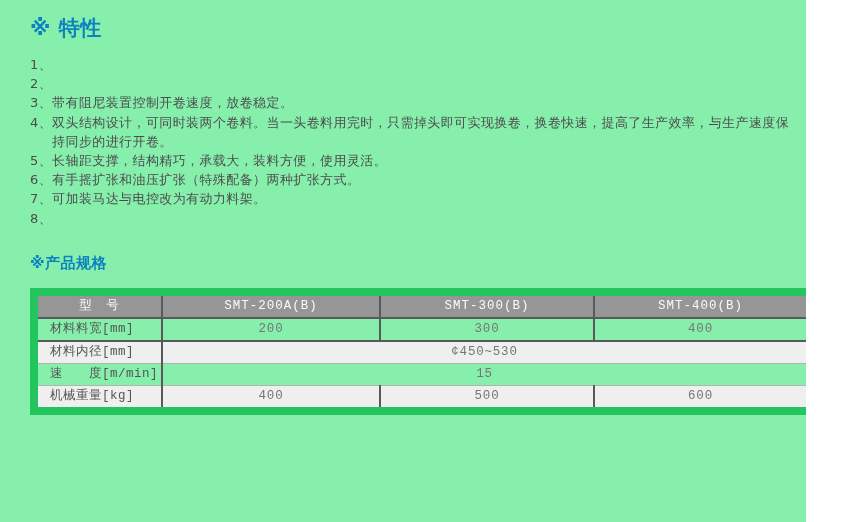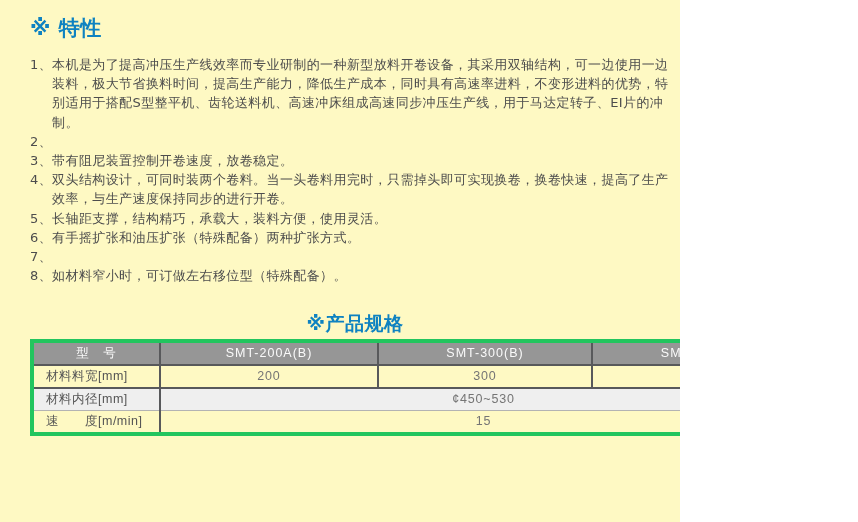--- a/index.html
+++ b/index.html
@@ -1,39 +1,39 @@
 <!DOCTYPE html>
 <html><head>
 <meta charset="utf-8">
 <style>
   html,body { margin:0; padding:0; background:#ffffff; }
   .page {
-    position:relative; width:680px; height:522px; background:#fef9c3;
+    position:relative; width:806px; height:522px; background:#86efac;
     overflow:hidden; font-family:"DejaVu Sans", sans-serif;
     -webkit-font-smoothing:antialiased;
   }
   .sec-title {
     margin:0; color:#0e82c1; font-weight:bold; letter-spacing:0.5px;
   }
   .features { padding:14px 0 0 30px; }
   .features .sec-title { font-size:21px; margin-bottom:13px; }
   .feat-list {
     list-style:none; margin:0; padding:0;
     color:#4d4d4d; font-size:13px; line-height:19.2px; letter-spacing:0.4px;
   }
   .feat-item { display:flex; align-items:flex-start; }
   .feat-item .num { flex:0 0 20px; }
   .feat-item .txt { width:740px; }
 
   .specs { padding:26px 0 0 30px; }
-  .specs .sec-title { font-size:19px; margin-bottom:2px;text-align:center; }
+  .specs .sec-title { font-size:15px; margin-bottom:15px; }
 
   table.spec-table {
     border-collapse:collapse; table-layout:fixed; width:776px;
-    border:4px solid #22c55e; font-family:Liberation Sans, sans-serif;
+    border:8px solid #22c55e; font-family:Liberation Mono, monospace;
   }
   .spec-table col.c1 { width:128px; }
   .spec-table col.c2 { width:218px; }
   .spec-table col.c3 { width:214px; }
   .spec-table col.c4 { width:216px; }
   .spec-table th, .spec-table td {
     height:21px; padding:0 4px; font-size:12.5px; line-height:21px;
     white-space:nowrap; overflow:hidden;
   }
   .spec-table th {
@@ -53,21 +53,20 @@
 </head>
 <body>
 
 <div class="page">
 
   <section class="features">
     <h2 class="sec-title">※ 特性</h2>
     <ol class="feat-list">
       <li class="feat-item">
         <span class="num">1、</span>
-        <span class="txt">本机是为了提高冲压生产线效率而专业研制的一种新型放料开卷设备，其采用双轴结构，可一边使用一边装料，极大节省换料时间，提高生产能力，降低生产成本，同时具有高速率进料，不变形进料的优势，特别适用于搭配S型整平机、齿轮送料机、高速冲床组成高速同步冲压生产线，用于马达定转子、EI片的冲制。</span>
       </li>
       <li class="feat-item">
         <span class="num">2、</span>
       </li>
       <li class="feat-item">
         <span class="num">3、</span>
         <span class="txt">带有阻尼装置控制开卷速度，放卷稳定。</span>
       </li>
       <li class="feat-item">
         <span class="num">4、</span>
@@ -76,24 +75,24 @@
       <li class="feat-item">
         <span class="num">5、</span>
         <span class="txt">长轴距支撑，结构精巧，承载大，装料方便，使用灵活。</span>
       </li>
       <li class="feat-item">
         <span class="num">6、</span>
         <span class="txt">有手摇扩张和油压扩张（特殊配备）两种扩张方式。</span>
       </li>
       <li class="feat-item">
         <span class="num">7、</span>
+        <span class="txt">可加装马达与电控改为有动力料架。</span>
       </li>
       <li class="feat-item">
         <span class="num">8、</span>
-        <span class="txt">如材料窄小时，可订做左右移位型（特殊配备）。</span>
       </li>
     </ol>
   </section>
 
   <section class="specs">
     <h2 class="sec-title">※产品规格</h2>
     <table class="spec-table">
       <colgroup>
           <col class="c1">
           <col class="c2">
@@ -116,17 +115,23 @@
           <td class="val">400</td>
         </tr>
         <tr class="gs">
           <td class="lbl">材料内径[mm]</td>
           <td class="val" colspan="3">¢450~530</td>
         </tr>
         <tr>
           <td class="lbl">速　　度[m/min]</td>
           <td class="val" colspan="3">15</td>
         </tr>
+        <tr>
+          <td class="lbl">机械重量[kg]</td>
+          <td class="val">400</td>
+          <td class="val">500</td>
+          <td class="val">600</td>
+        </tr>
       </tbody>
     </table>
   </section>
 
 </div>
 
 </body></html>

